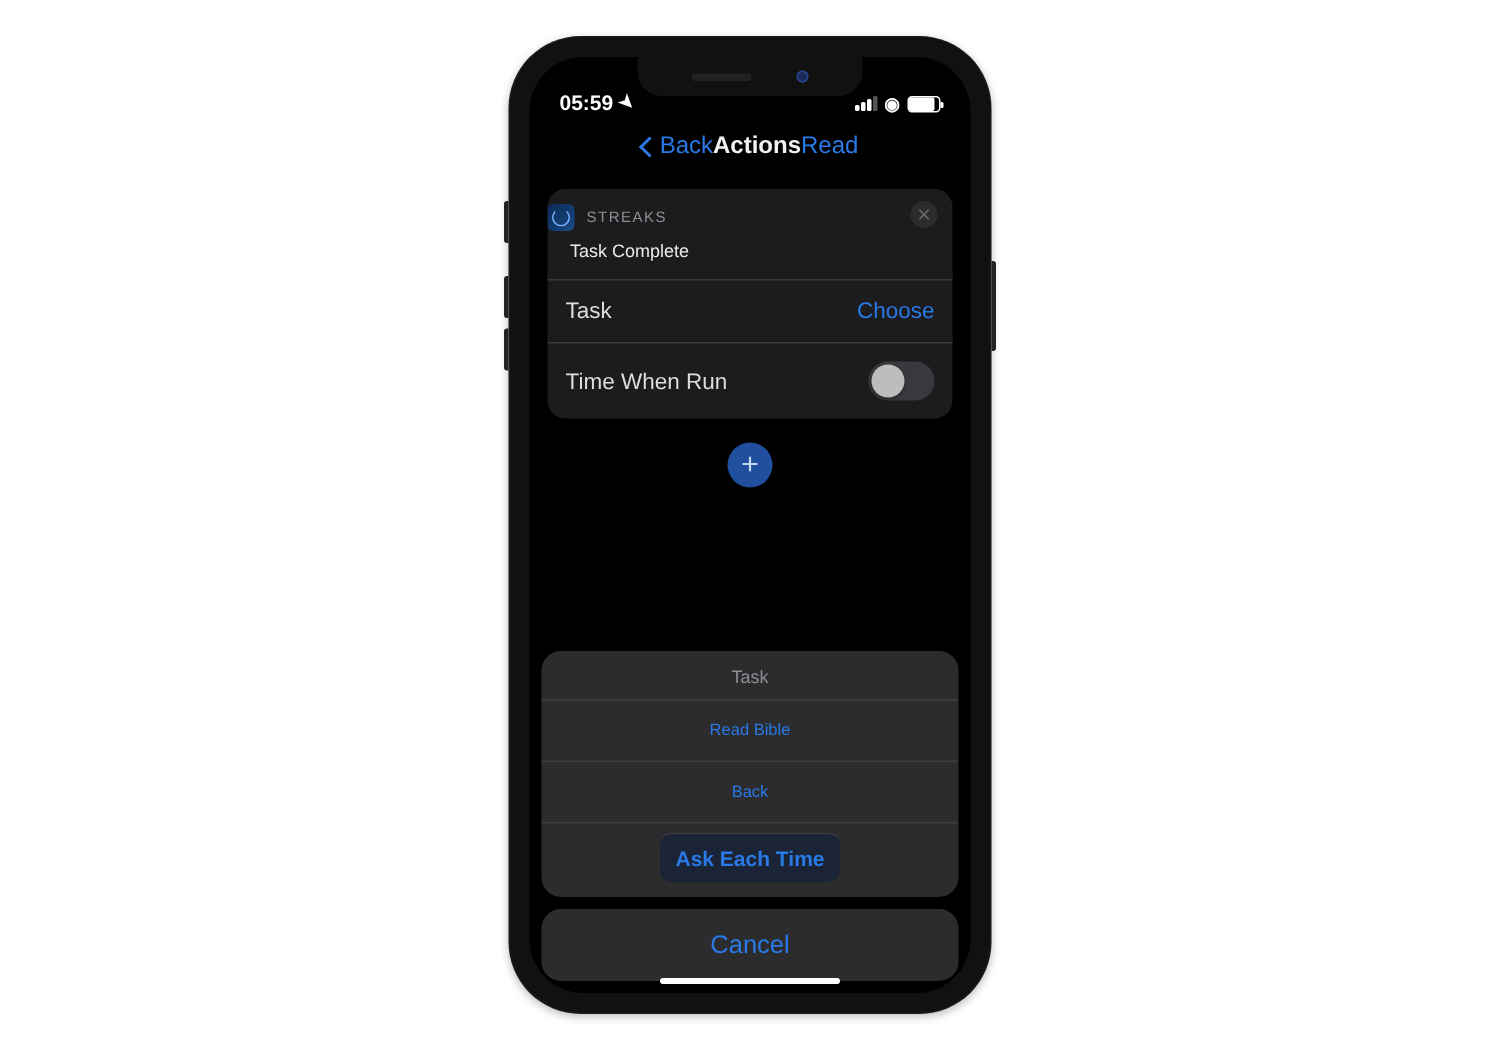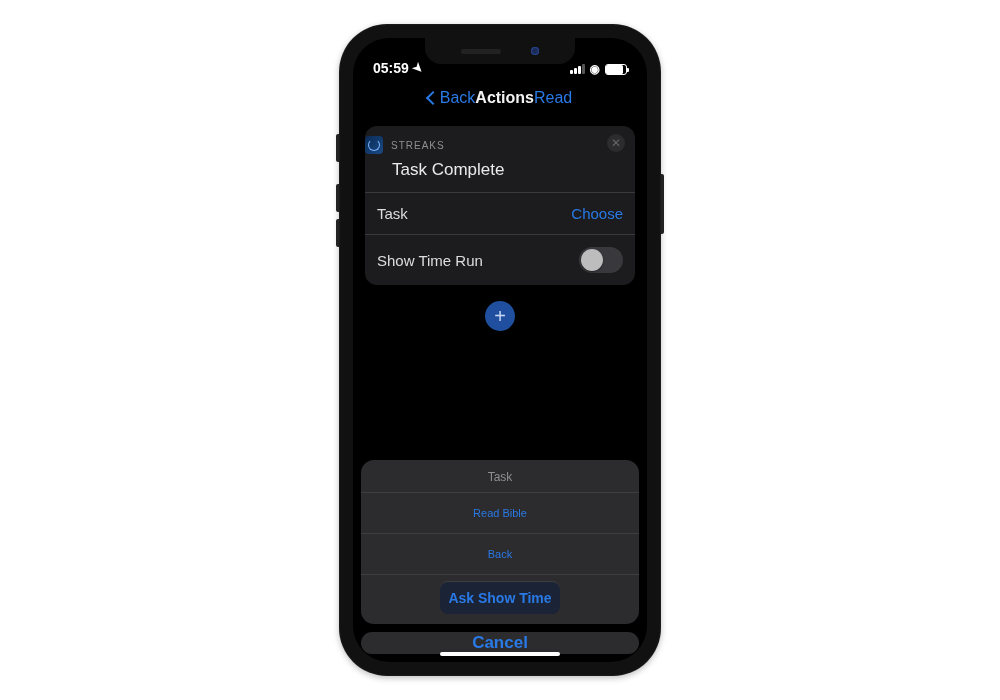--- a/index.html
+++ b/index.html
@@ -48,36 +48,36 @@
 
   
   .content{position:absolute;top:80px;left:0;right:0;bottom:0;padding:8px 12px}
 
   .action-card{background:var(--cell);border-radius:12px;overflow:hidden}
   .ac-head{display:flex;align-items:center;gap:8px;padding:10px 0 4px;position:relative}
   .app-icon{width:18px;height:18px;border-radius:4px;background:linear-gradient(135deg,#0a2a55,#1a4a85);display:flex;align-items:center;justify-content:center}
   .app-icon::after{content:"";width:10px;height:10px;border:1.5px solid #7ab3ff;border-radius:50%;border-top-color:transparent}
   .app-name{font-size:10px;letter-spacing:1px;color:var(--muted);text-transform:uppercase}
   .ac-close{position:absolute;right:10px;top:8px;width:18px;height:18px;border-radius:50%;background:#2c2c2e;color:#666;display:flex;align-items:center;justify-content:center;font-size:12px;line-height:1}
-  .ac-title{padding:2px 27px 12px;font-size:17px;color:#eaeaea}
+  .ac-title{padding:2px 15px 12px;font-size:12px;color:#eaeaea}
   .ac-row{display:flex;align-items:center;justify-content:space-between;padding:12px;border-top:0.5px solid var(--sep);font-size:15px;color:var(--text)}
   .choose{color:var(--blue)}
   .toggle{width:44px;height:26px;border-radius:13px;background:#39393d;position:relative}
   .toggle i{position:absolute;top:2px;left:2px;width:22px;height:22px;border-radius:50%;background:#bdbdbd;box-shadow:0 1px 2px rgba(0,0,0,.4)}
 
   .add-btn{margin:16px auto 0;width:30px;height:30px;border-radius:50%;background:#1f4f9e;display:flex;align-items:center;justify-content:center;color:#c8d8f2;font-size:20px;font-weight:300}
 
   
   .sheet{position:absolute;left:8px;right:8px;bottom:8px}
   .sheet-group{background:var(--cell2);border-radius:13px;overflow:hidden;margin-bottom:8px}
   .sheet-head{text-align:center;font-size:12px;color:var(--muted);padding:10px 0 8px}
   .sheet-item{text-align:center;padding:14px 0;font-size:11px;color:var(--blue);border-top:0.5px solid #3e3e40}
   .sheet-pill{margin:0 auto 2px;width:120px;text-align:center;padding:8px 0;font-size:14px;font-weight:600;color:var(--blue);background:#1b2436;border-radius:8px;border-top:0.5px solid #3e3e40}
   .sheet-pill-wrap{padding:6px 0 8px;border-top:0.5px solid #3e3e40}
-  .sheet-cancel{background:var(--cell2);border-radius:13px;text-align:center;padding:1px 0;font-size:17px;font-weight:700;color:var(--blue)}
+  .sheet-cancel{background:var(--cell2);border-radius:13px;text-align:center;padding:14px 0;font-size:17px;font-weight:400;color:var(--blue)}
 
   .home-ind{position:absolute;bottom:6px;left:50%;transform:translateX(-50%);width:120px;height:4px;border-radius:3px;background:#fff;z-index:20}
 
 </style>
 </head>
 <body>
 
 <div class="phone">
   <div class="screen">
     <div class="notch">
@@ -122,40 +122,40 @@
           <span class="ac-close">
             <span>✕</span>
           </span>
         </div>
         <div class="ac-title">Task Complete</div>
         <div class="ac-row">
           <span>Task</span>
           <span class="choose">Choose</span>
         </div>
         <div class="ac-row">
-          <span>Show Time Run</span>
+          <span>Time When Run</span>
           <span class="toggle">
               <i></i>
             </span>
         </div>
       </div>
 
       <div class="add-btn">
         <span>+</span>
       </div>
 
     </div>
 
     <div class="sheet">
       <div class="sheet-group">
         <div class="sheet-head">Task</div>
         <div class="sheet-item">Read Bible</div>
         <div class="sheet-item">Back</div>
         <div class="sheet-pill-wrap">
-          <div class="sheet-pill">Ask Show Time</div>
+          <div class="sheet-pill">Ask Each Time</div>
         </div>
       </div>
       <div class="sheet-cancel">Cancel</div>
     </div>
 
     <div class="home-ind"></div>
   </div>
 </div>
 
 </body></html>

